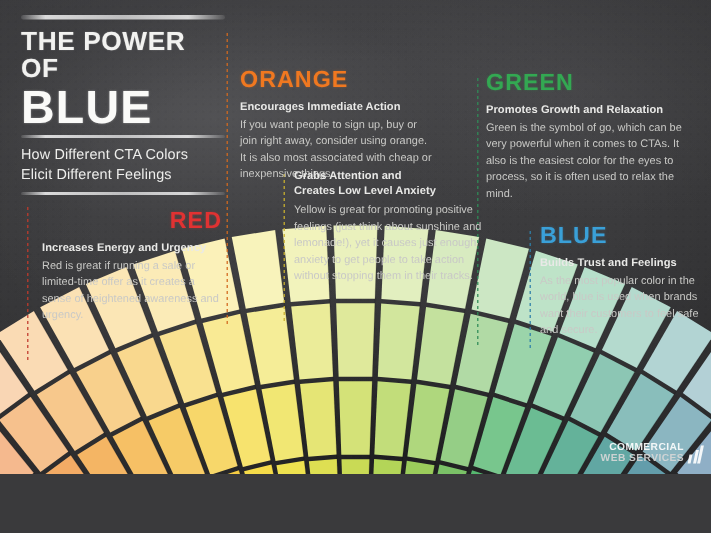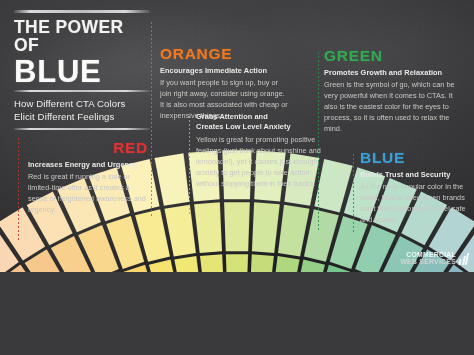--- a/index.html
+++ b/index.html
@@ -4,21 +4,21 @@
 <style>
   * { box-sizing: border-box; margin: 0; padding: 0; }
   body {
     width: 474px; height: 355px;
     font-family: "Liberation Sans", sans-serif;
     overflow: hidden;
     background: #3a3a3c;
   }
   #poster {
     position: relative;
-    width: 474px; height: 272px;
+    width: 474px; height: 316px;
     overflow: hidden;
     background:
       radial-gradient(ellipse 70% 55% at 30% 25%, rgba(95,95,98,0.55) 0%, rgba(70,70,73,0.25) 45%, rgba(0,0,0,0) 75%),
       radial-gradient(ellipse 50% 40% at 82% 18%, rgba(88,88,92,0.35) 0%, rgba(0,0,0,0) 70%),
       radial-gradient(ellipse 60% 50% at 55% 95%, rgba(20,20,22,0.55) 0%, rgba(0,0,0,0) 70%),
       linear-gradient(170deg, #48484b 0%, #414143 30%, #3a3a3c 60%, #313133 100%);
   }
   
   #poster::before {
     content: "";
@@ -386,21 +386,21 @@
   </div>
 
   <div class="section" id="sec-green">
     <div class="sec-head" style="color: rgb(51, 168, 82); text-shadow: rgba(51, 168, 82, 0.333) 0px 0px 2px;">GREEN</div>
     <div class="sec-sub">Promotes Growth and Relaxation</div>
     <div class="sec-body">Green is the symbol of go, which can be very powerful when it comes to CTAs. It also is the easiest color for the eyes to process, so it is often used to relax the mind.</div>
   </div>
 
   <div class="section" id="sec-blue">
     <div class="sec-head" style="color: rgb(58, 160, 216); text-shadow: rgba(58, 160, 216, 0.333) 0px 0px 2px;">BLUE</div>
-    <div class="sec-sub">Builds Trust and Security</div>
+    <div class="sec-sub">Builds Trust and Feelings</div>
     <div class="sec-body">As the most popular color in the world, blue is used when brands want their customers to feel safe and secure.</div>
   </div>
 
   <div id="logo">
     <div class="logo-text">
       <div class="logo-l1">COMMERCIAL</div>
       <div class="logo-l2">WEB SERVICES</div>
     </div>
     <div class="logo-mark">
       <i style="height:6px"></i>

